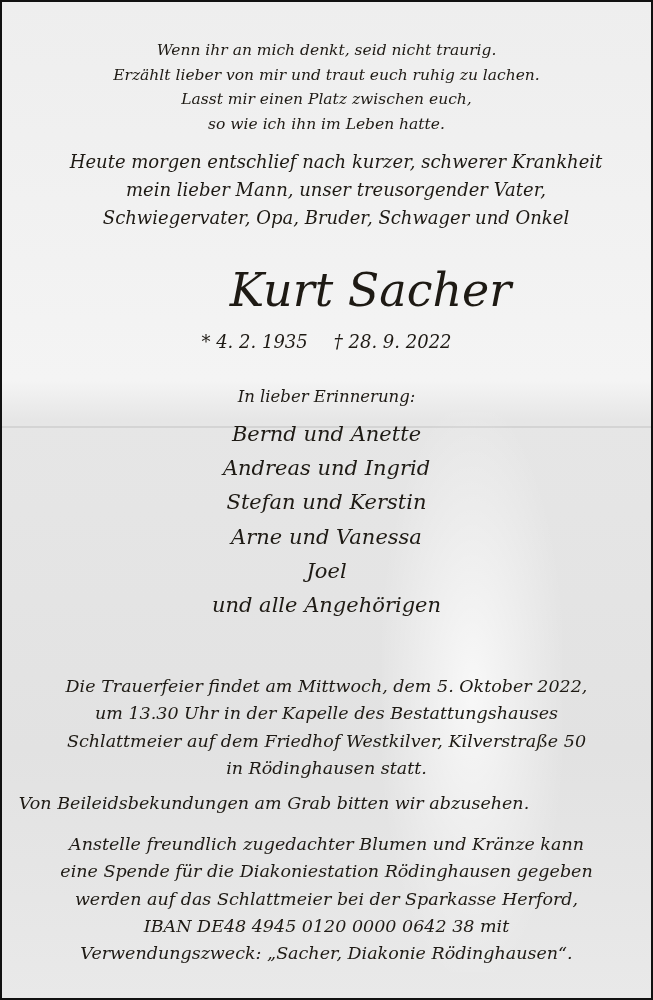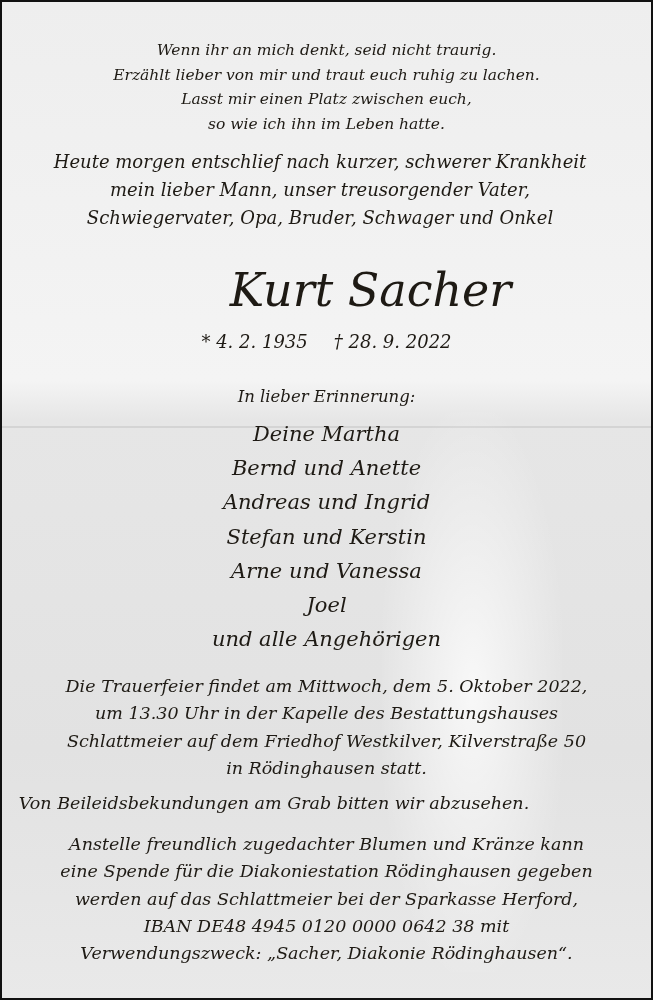--- a/index.html
+++ b/index.html
@@ -8,21 +8,21 @@
     position:absolute; left:2px; top:2px; width:649px; height:996px; overflow:hidden;
     background: linear-gradient(180deg, #eeeeee 0%, #f1f1f1 20%, #f4f4f4 38%, #e6e6e6 42%, #e4e4e4 60%, #e2e2e2 75%, #e6e6e6 90%, #e9e9e9 100%);
     color:#1e1a14;
   }
   .glow { position:absolute; left:380px; top:410px; width:180px; height:560px;
     background: radial-gradient(ellipse at center, rgba(255,255,255,0.75) 0%, rgba(255,255,255,0.35) 40%, rgba(255,255,255,0) 75%); }
   .horizon { position:absolute; left:0; top:424px; width:100%; height:2px; background:rgba(200,200,200,0.6); }
   .content { position:relative; text-align:center; font-style:italic; font-family:"DejaVu Serif", serif; }
   .line { display:block; white-space:nowrap; }
   .poem { position:absolute; top:36px; left:0; width:649px; font-size:15.5px; line-height:24.5px; }
-  .intro { position:absolute; top:146px; left:0; width:636px; font-size:18px; line-height:28px; }
+  .intro { position:absolute; top:146px; left:16px; width:636px; font-size:18px; line-height:28px; }
   .name { position:absolute; top:258px; left:12px; width:649px; font-size:46px; line-height:60px;padding-left:32px; }
   .dates { position:absolute; top:327px; left:0; width:649px; font-size:18px; line-height:26px;text-align:center; }
   .dates span + span { margin-left:26px; }
   .mem-label { position:absolute; top:382px; left:0; width:649px; font-size:16.5px; line-height:26px; }
   .family { position:absolute; top:415px; left:0; width:649px; font-size:21px; line-height:34.2px; }
   .service { position:absolute; top:671px; left:0; width:649px; font-size:17.5px; line-height:27.3px; }
   .condol { position:absolute; top:788px; left:0; width:544px; font-size:17.5px; line-height:27px; }
   .donation { position:absolute; top:829px; left:0; width:649px; font-size:17.5px; line-height:27.3px; }
 </style>
 </head>
@@ -48,21 +48,20 @@
 
     <div class="name">Kurt Sacher</div>
 
     <div class="dates">
       <span>* 4. 2. 1935</span><span>† 28. 9. 2022</span>
     </div>
 
     <div class="mem-label">In lieber Erinnerung:</div>
 
     <div class="family">
-      <span class="line">Deine Martha</span>
       <span class="line">Bernd und Anette</span>
       <span class="line">Andreas und Ingrid</span>
       <span class="line">Stefan und Kerstin</span>
       <span class="line">Arne und Vanessa</span>
       <span class="line">Joel</span>
       <span class="line">und alle Angehörigen</span>
     </div>
 
     <div class="service">
       <span class="line">Die Trauerfeier findet am Mittwoch, dem 5. Oktober 2022,</span>

